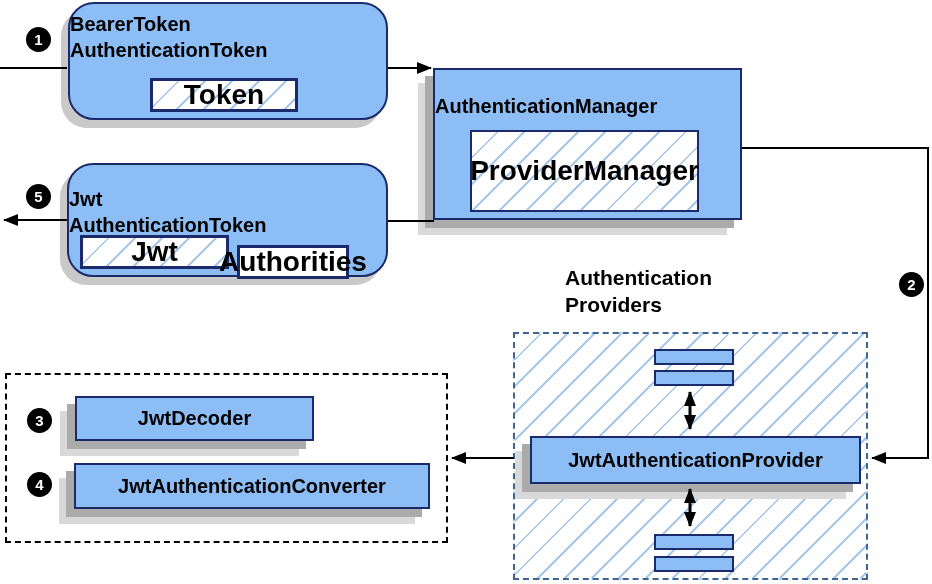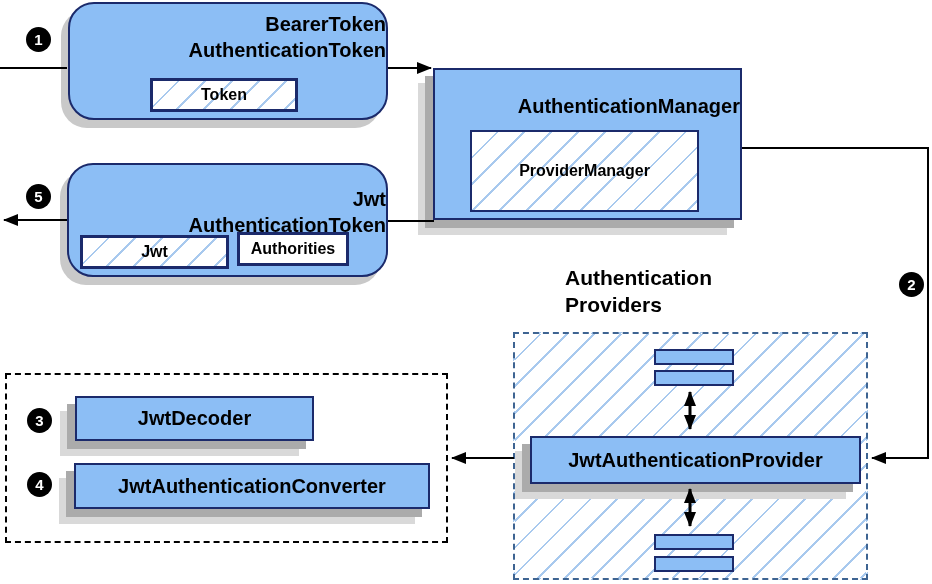--- a/index.html
+++ b/index.html
@@ -13,31 +13,31 @@
     --badge_bg:#000000;
     --badge_fg:#FFFFFF;
   }
   html,body{margin:0;padding:0;background:#fff;}
   .canvas{
     position:relative;width:932px;height:584px;overflow:hidden;
     font-family:"Liberation Sans",sans-serif;font-weight:bold;color:#000;
     background:#fff;
   }
   .node{position:absolute;box-sizing:border-box;background:var(--box_fill);
-    border:2px solid var(--box_border);text-align:right;}
+    border:2px solid var(--box_border);text-align:left;}
   .rounded{border-radius:26px;box-shadow:-7px 8px 0 0 #C9C9C9;}
   .dshadow{box-shadow:-8px 8px 0 0 var(--shadow_dark),-15px 15px 0 0 var(--shadow_light);}
   .title{font-size:20px;line-height:26px;}
   .title-one{font-size:20px;}
   .hatch{background-color:#fff;
     background-image:repeating-linear-gradient(135deg,
       rgba(0,0,0,0) 0px, rgba(0,0,0,0) 17px,
       var(--hatch_line) 17px, var(--hatch_line) 19px);}
   .chip{position:absolute;box-sizing:border-box;border:3px solid var(--box_border);
-    display:flex;align-items:center;justify-content:center;font-size:16px;}
+    display:flex;align-items:center;justify-content:center;font-size:28px;}
   .groupbox{position:absolute;box-sizing:border-box;}
   .blue-dashed{border:2px dashed var(--blue_dash);}
   .black-dashed{border:2px dashed #000;background:#fff;}
   .smallrect{position:absolute;box-sizing:border-box;background:var(--box_fill);
     border:2px solid var(--box_border);}
   .flexc{display:flex;align-items:center;justify-content:center;}
   .badge{position:absolute;width:25px;height:25px;border-radius:50%;
     background:var(--badge_bg);color:var(--badge_fg);
     display:flex;align-items:center;justify-content:center;
     font-size:15px;line-height:1;}
@@ -68,21 +68,21 @@
   </div>
 
   <div class="node rounded" style="left:67px;top:163px;width:321px;height:114px;padding-top:21px;">
     <div class="title">
       <span style="display:block">Jwt</span>
       <span style="display:block">AuthenticationToken</span>
     </div>
     <div class="chip hatch" style="left:11px;top:70px;width:149px;height:34px;">
       <span>Jwt</span>
     </div>
-    <div class="chip" style="left:168px;top:67px;width:112px;height:34px;background:#fff;">
+    <div class="chip" style="left:168px;top:80px;width:112px;height:34px;background:#fff;">
       <span>Authorities</span>
     </div>
   </div>
 
   <div class="freelabel" style="left:565px;top:264px;width:250px;">
     <span style="display:block">Authentication</span>
     <span style="display:block">Providers</span>
   </div>
 
   <div class="groupbox blue-dashed hatch" style="left:513px;top:332px;width:355px;height:248px;">

